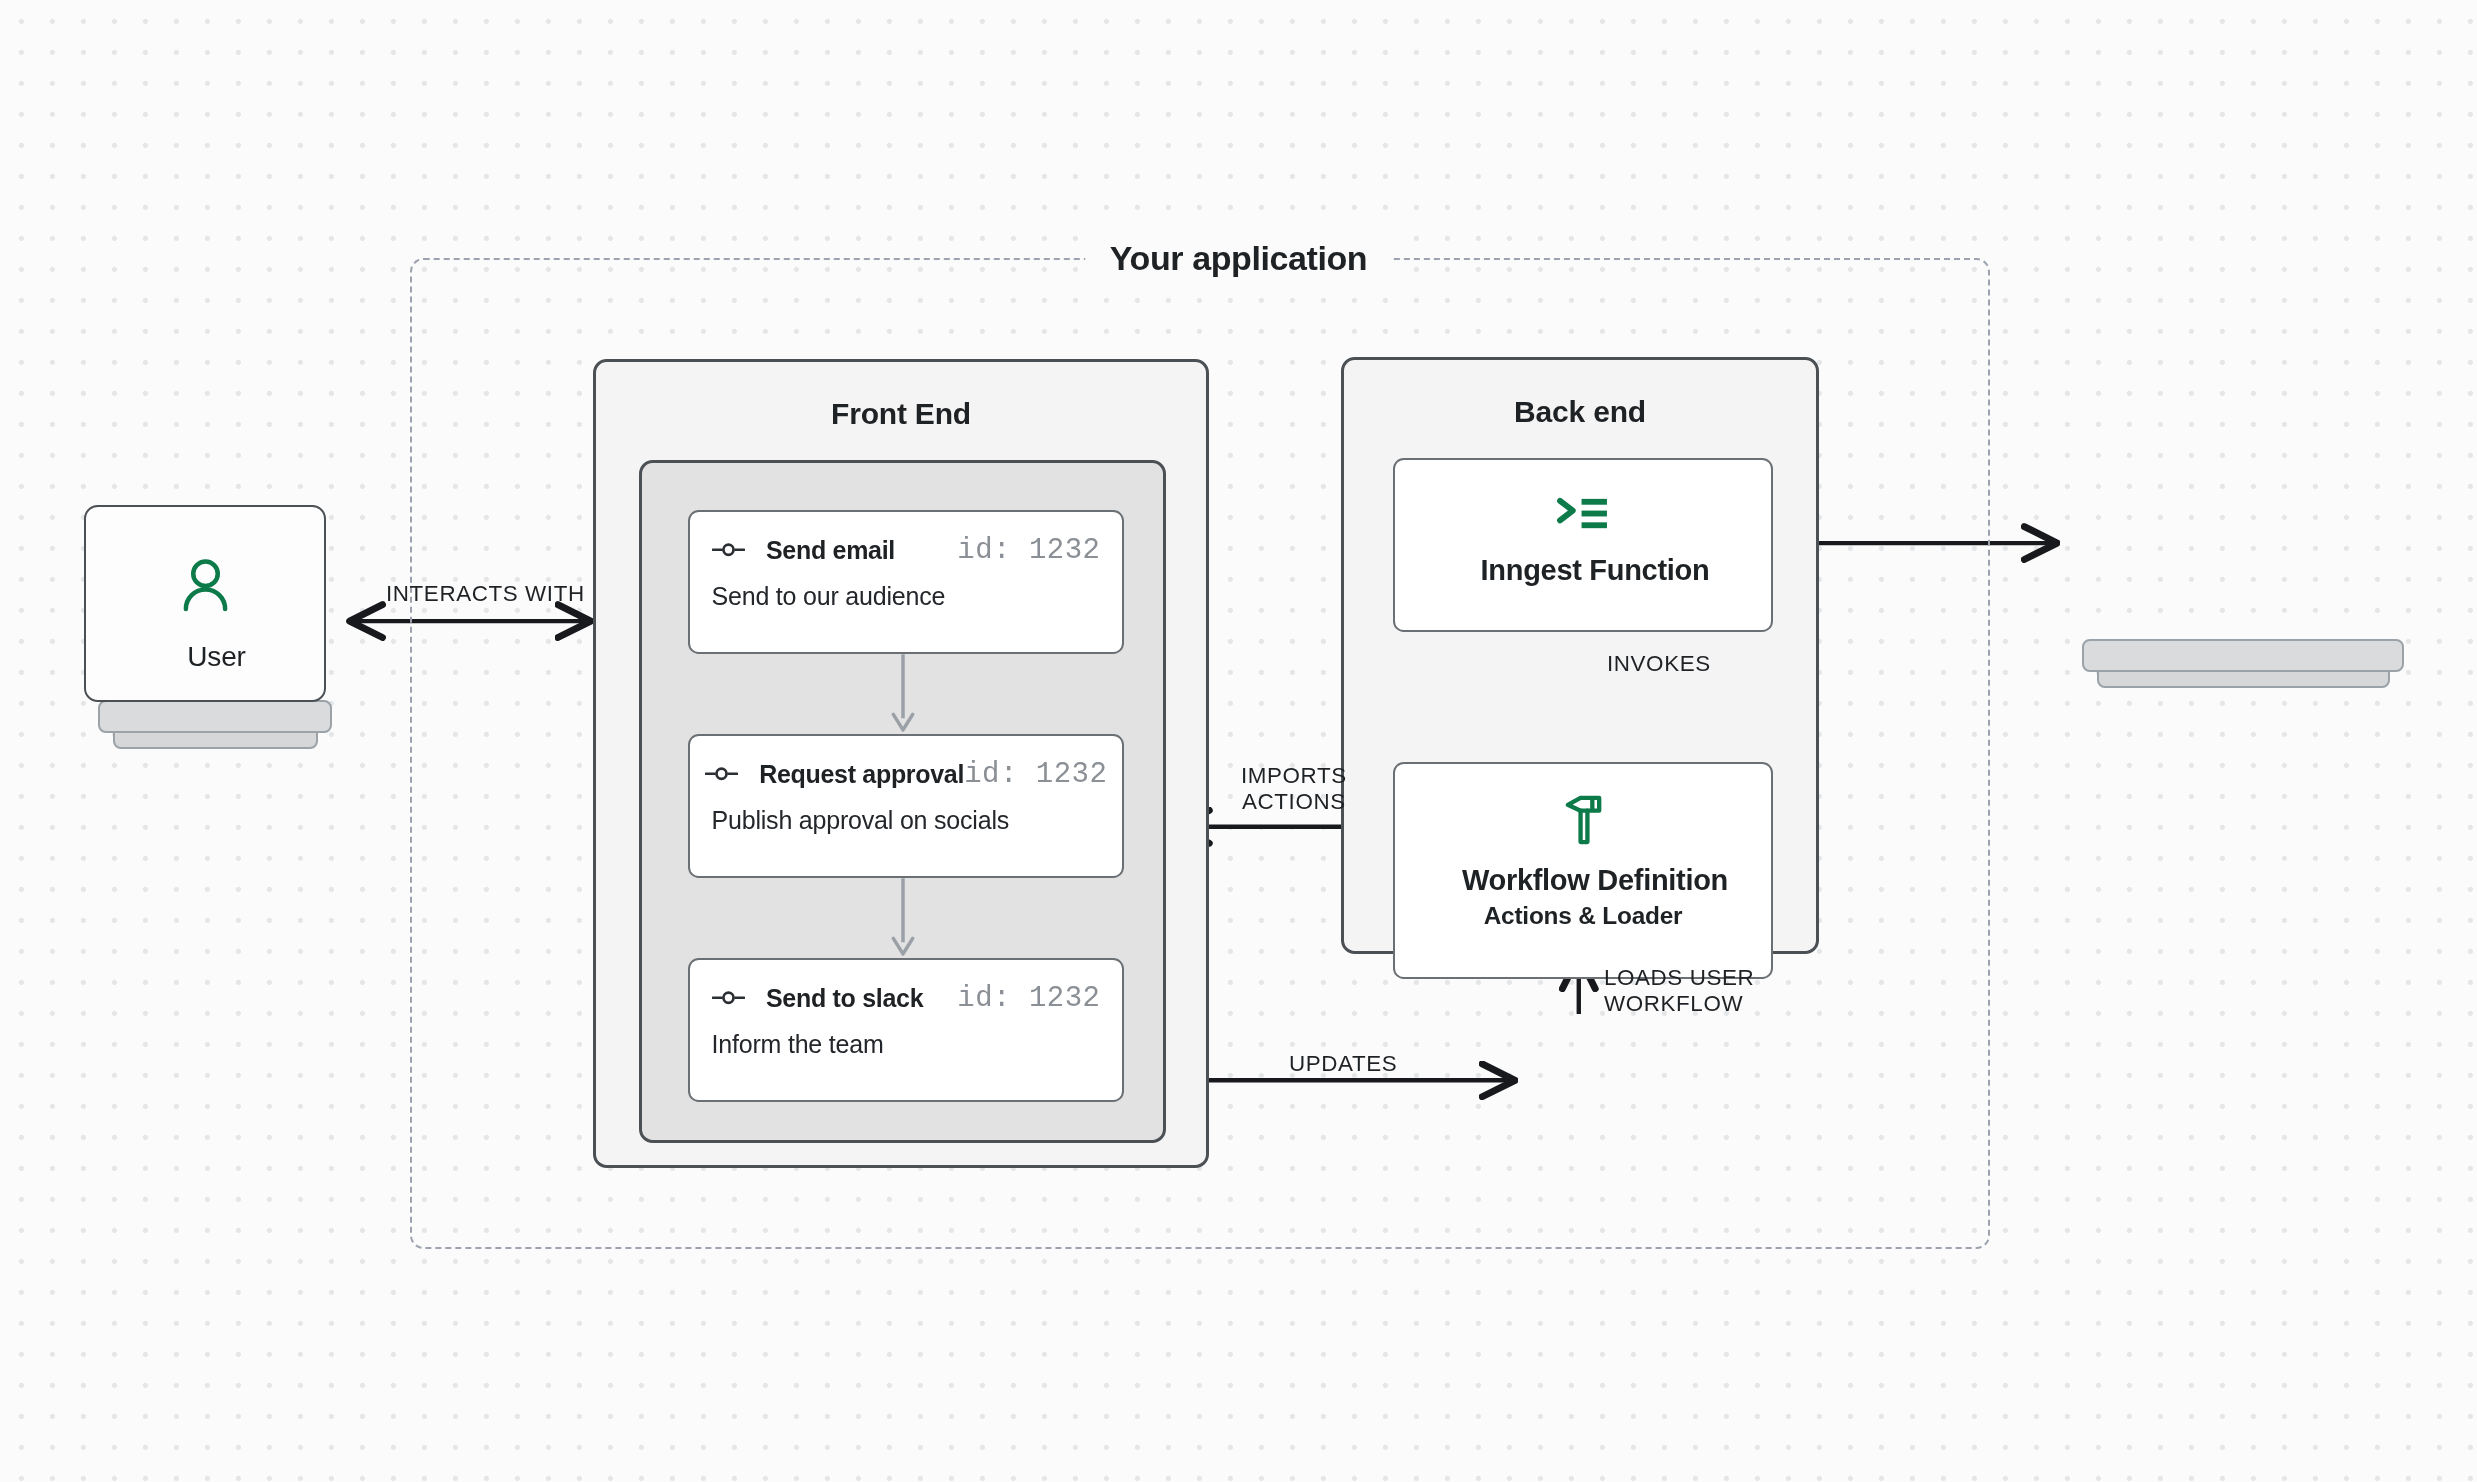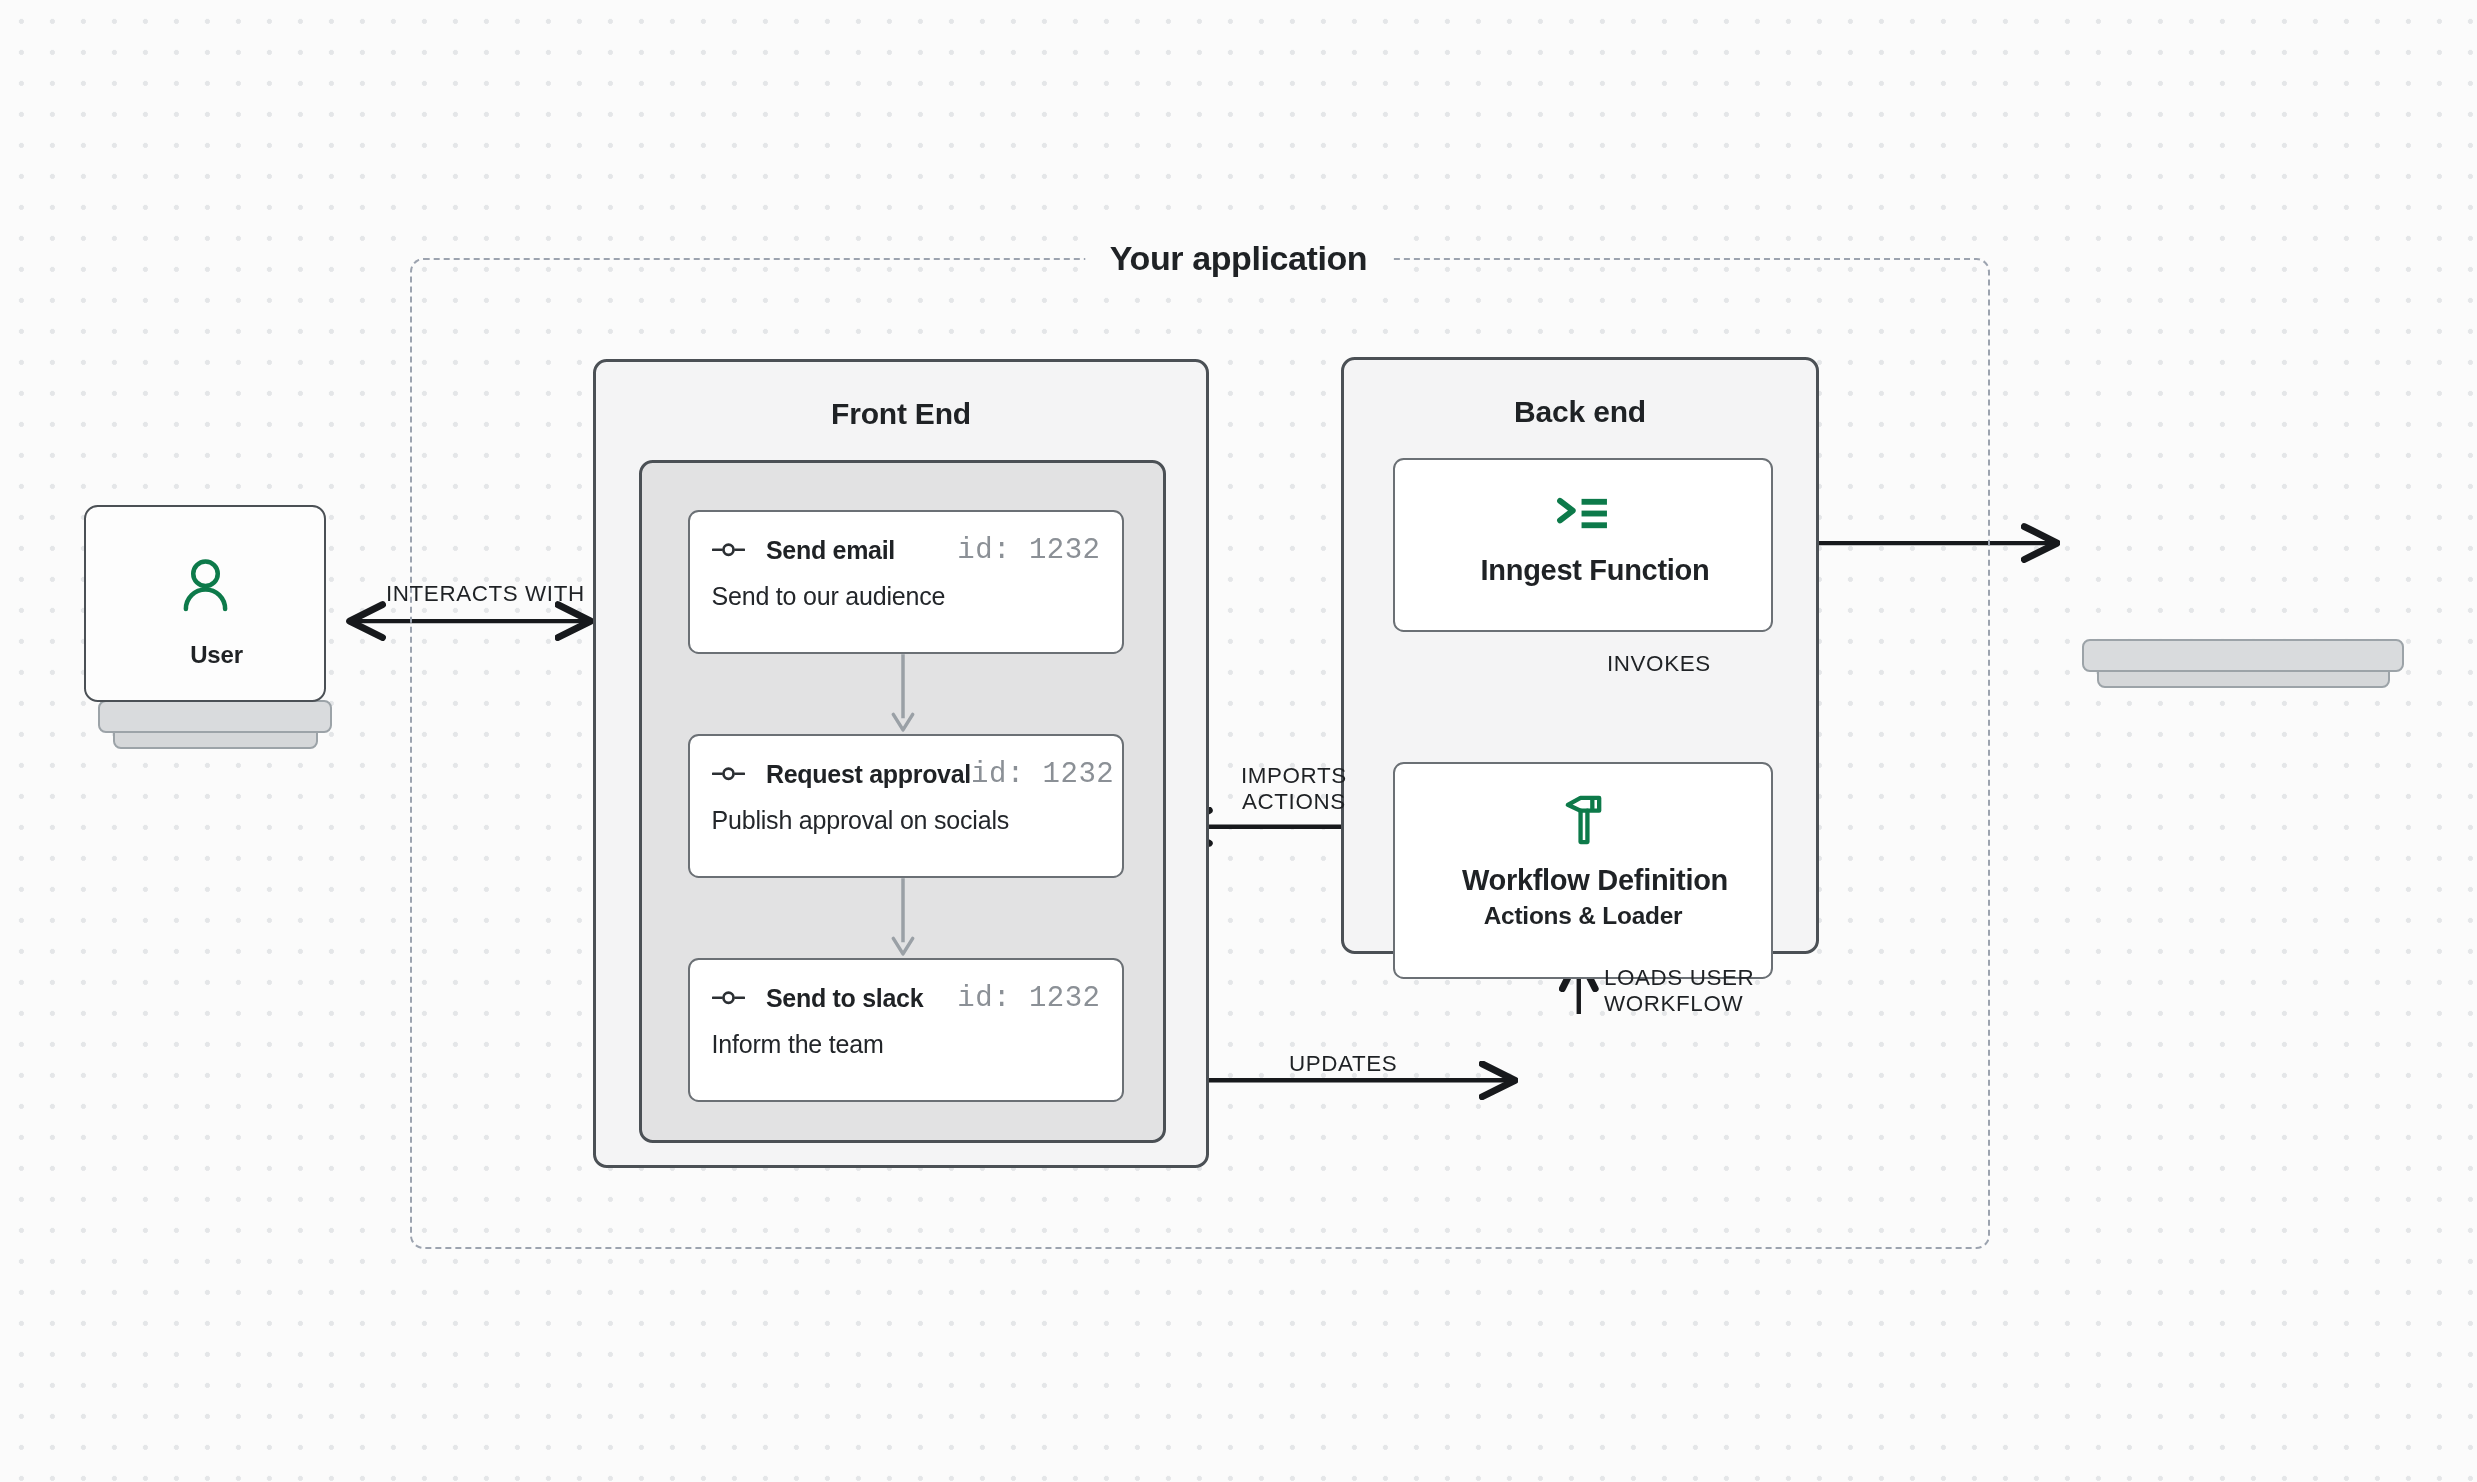--- a/index.html
+++ b/index.html
@@ -82,20 +82,21 @@
     padding: 21.5px 21.5px 0 21.5px;
   }
   #step-card-0 { top: 47px; }
   #step-card-1 { top: 271px; }
   #step-card-2 { top: 495px; }
 
   .step-head {
     display: flex;
     align-items: center;
     height: 33px;
+    justify-content: center;
   }
   .node-icon { flex: 0 0 auto; width: 33px; height: 19.5px; display: block; }
   .step-title {
     margin-left: 21.5px;
     font-size: 25px;
     font-weight: 700;
     color: #1f2225;
     letter-spacing: -0.3px;
     white-space: nowrap;
   }
@@ -178,22 +179,22 @@
     background: #fdfdfd;
     border: 2.9px solid #4b5055;
     border-radius: 13.7px;
     text-align: center;
   }
 
   #user-box { left: 84px; top: 505px; width: 242px; height: 242px; }
   #user-box .ext-face { height: 197px; padding-top: 51px; }
   #user-label {
     margin-top: 21.5px;
-    font-size: 24px;
-    font-weight: 700;
+    font-size: 28px;
+    font-weight: 400;
     color: #1f2225;
     letter-spacing: -0.2px;
     padding-left: 23px;
   }
 
   #inngest-box { left: 2068px; top: 444px; width: 330px; height: 242px; }
   #inngest-box .ext-face { height: 200px; padding-top: 33px; }
   #inngest-logo {
     font-size: 45px;
     font-weight: 700;

